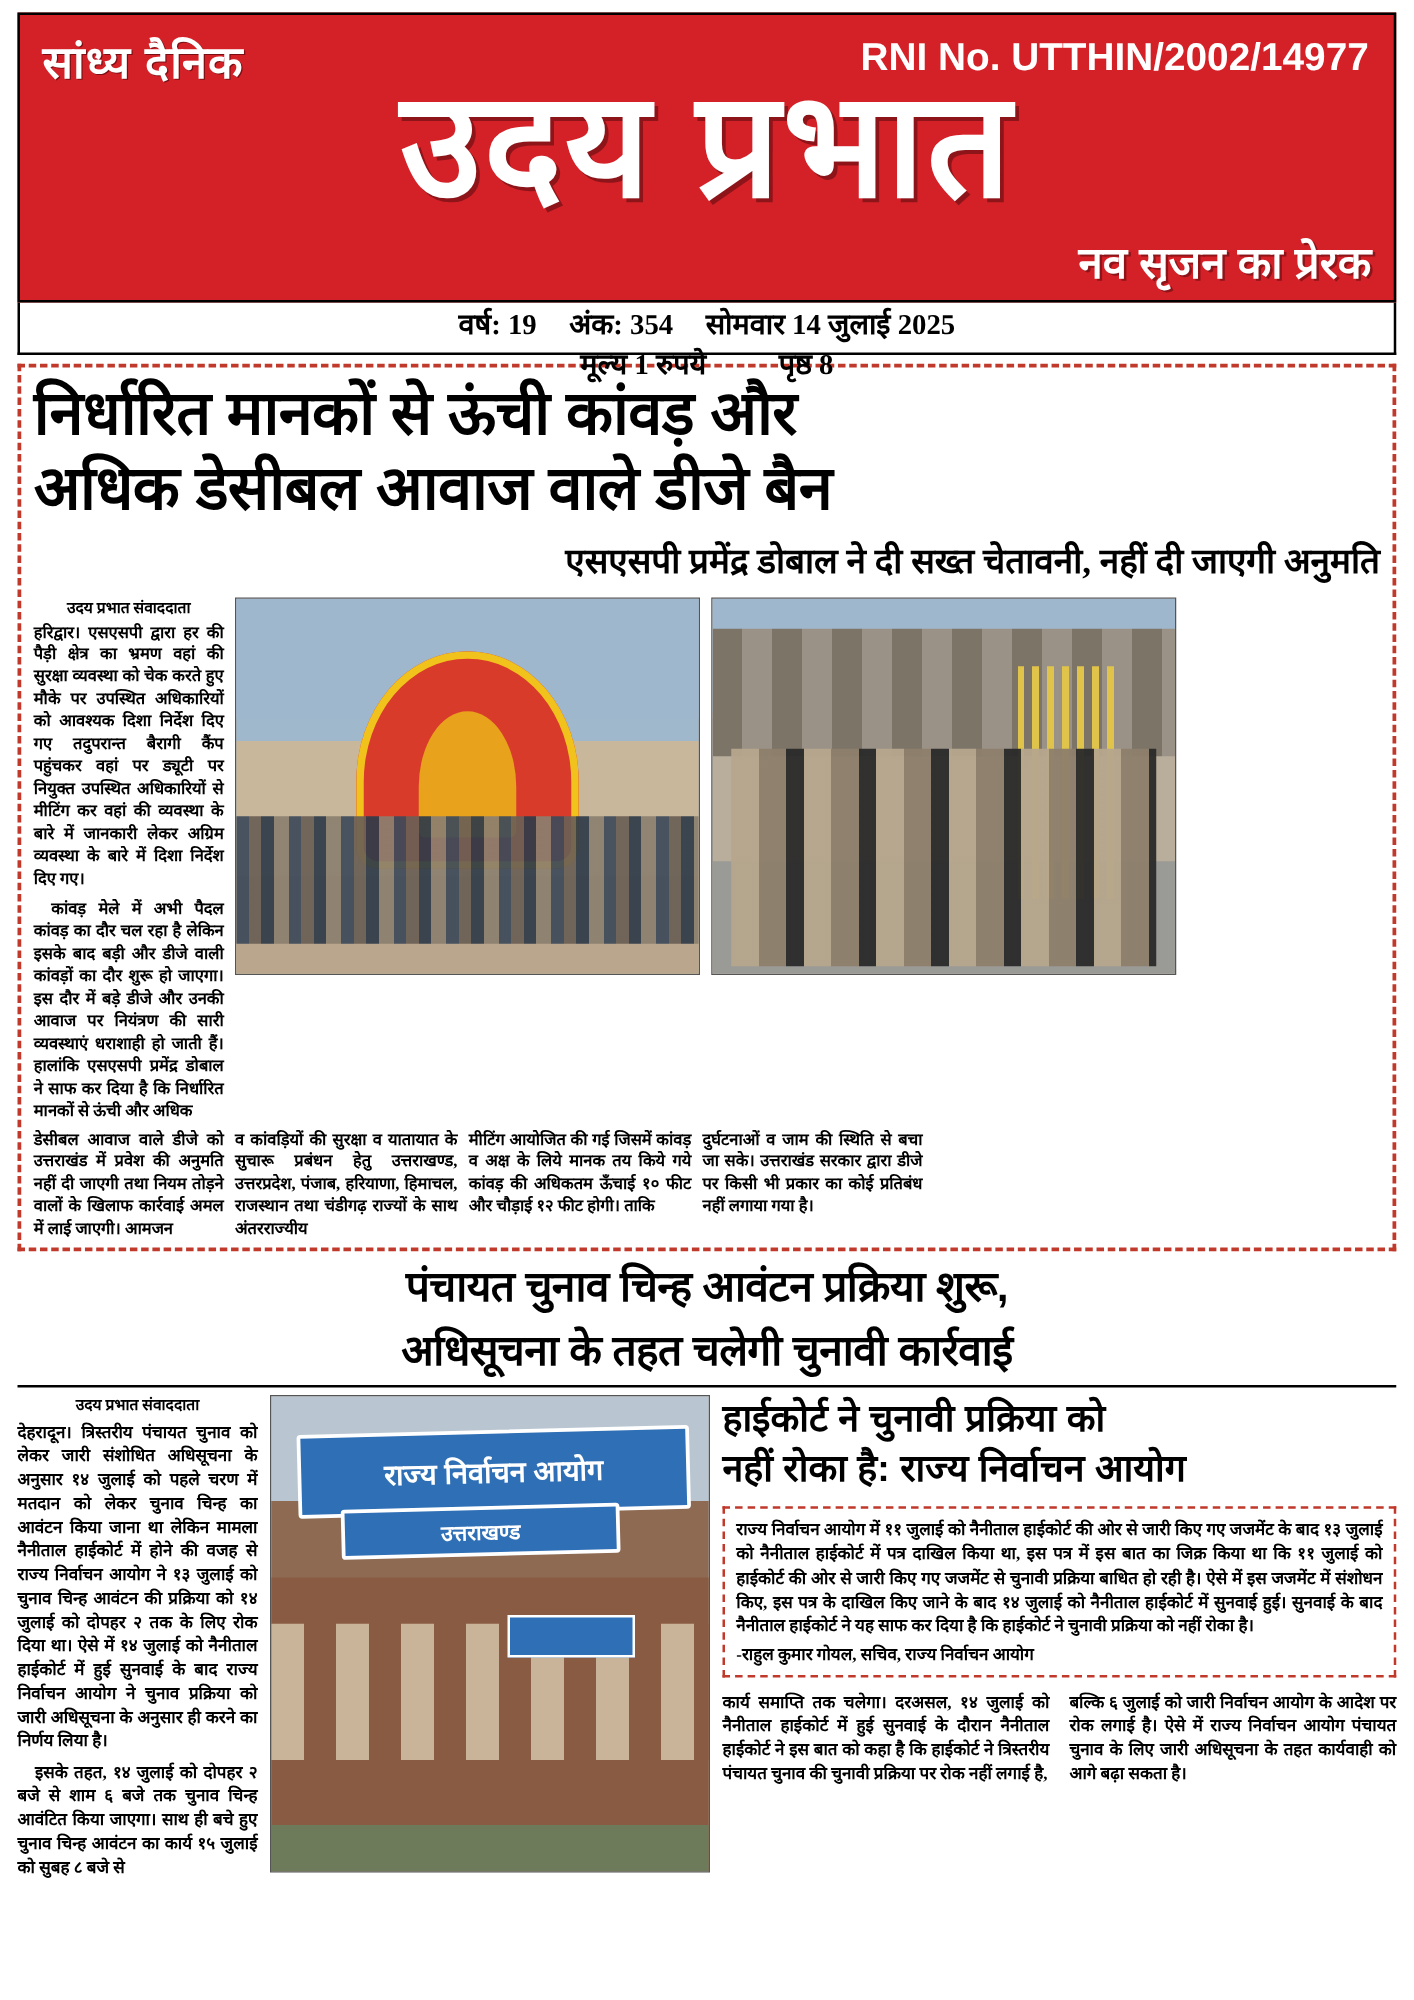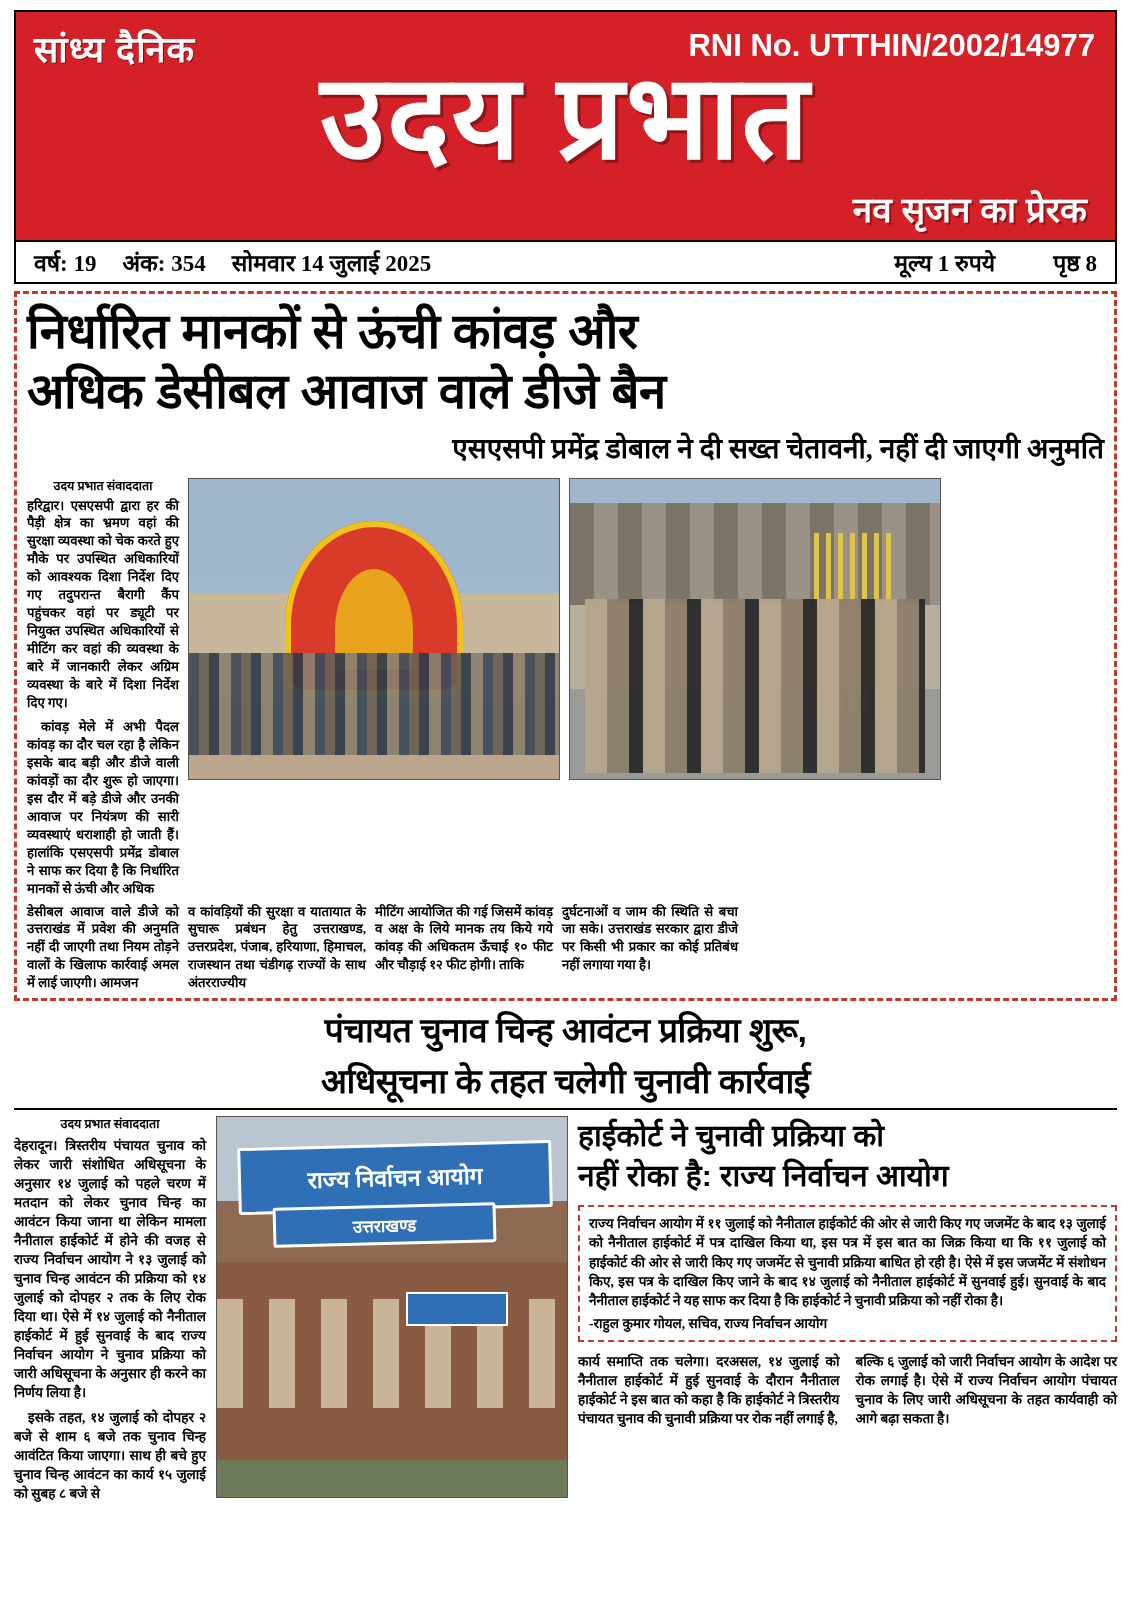--- a/index.html
+++ b/index.html
@@ -38,35 +38,36 @@
     text-align:center;
     font-family:"Liberation Sans", sans-serif;
     font-weight:bold;
     font-size:118px;
     line-height:1.08;
     color:#fff;
     letter-spacing:2px;
     text-shadow:3px 3px 0 #8d1419;
   }
   .mh-tag{
-    position:absolute;right:28px;bottom:8px;
+    position:absolute;right:18px;bottom:8px;
     font-family:"Liberation Sans", sans-serif;
     font-weight:bold;font-size:35px;color:#fff;
     text-shadow:2px 2px 0 #8d1419;
   }
 
   
   .infobar{
     border:2px solid #000;border-top:none;
     height:42px;
     display:flex;align-items:center;
     font-family:"Liberation Serif", serif;
     font-weight:bold;font-size:23px;
     padding:0 18px;
     box-sizing:border-box;
+    flex-direction:column;
   }
   .infobar .left{display:flex;gap:26px;}
   .infobar .spacer{flex:1;}
   .infobar .right{display:flex;gap:58px;}
 
   
   .leadbox{
     margin-top:7px;
     border:3px dashed #c0392b;
     padding:8px 10px 6px 10px;

